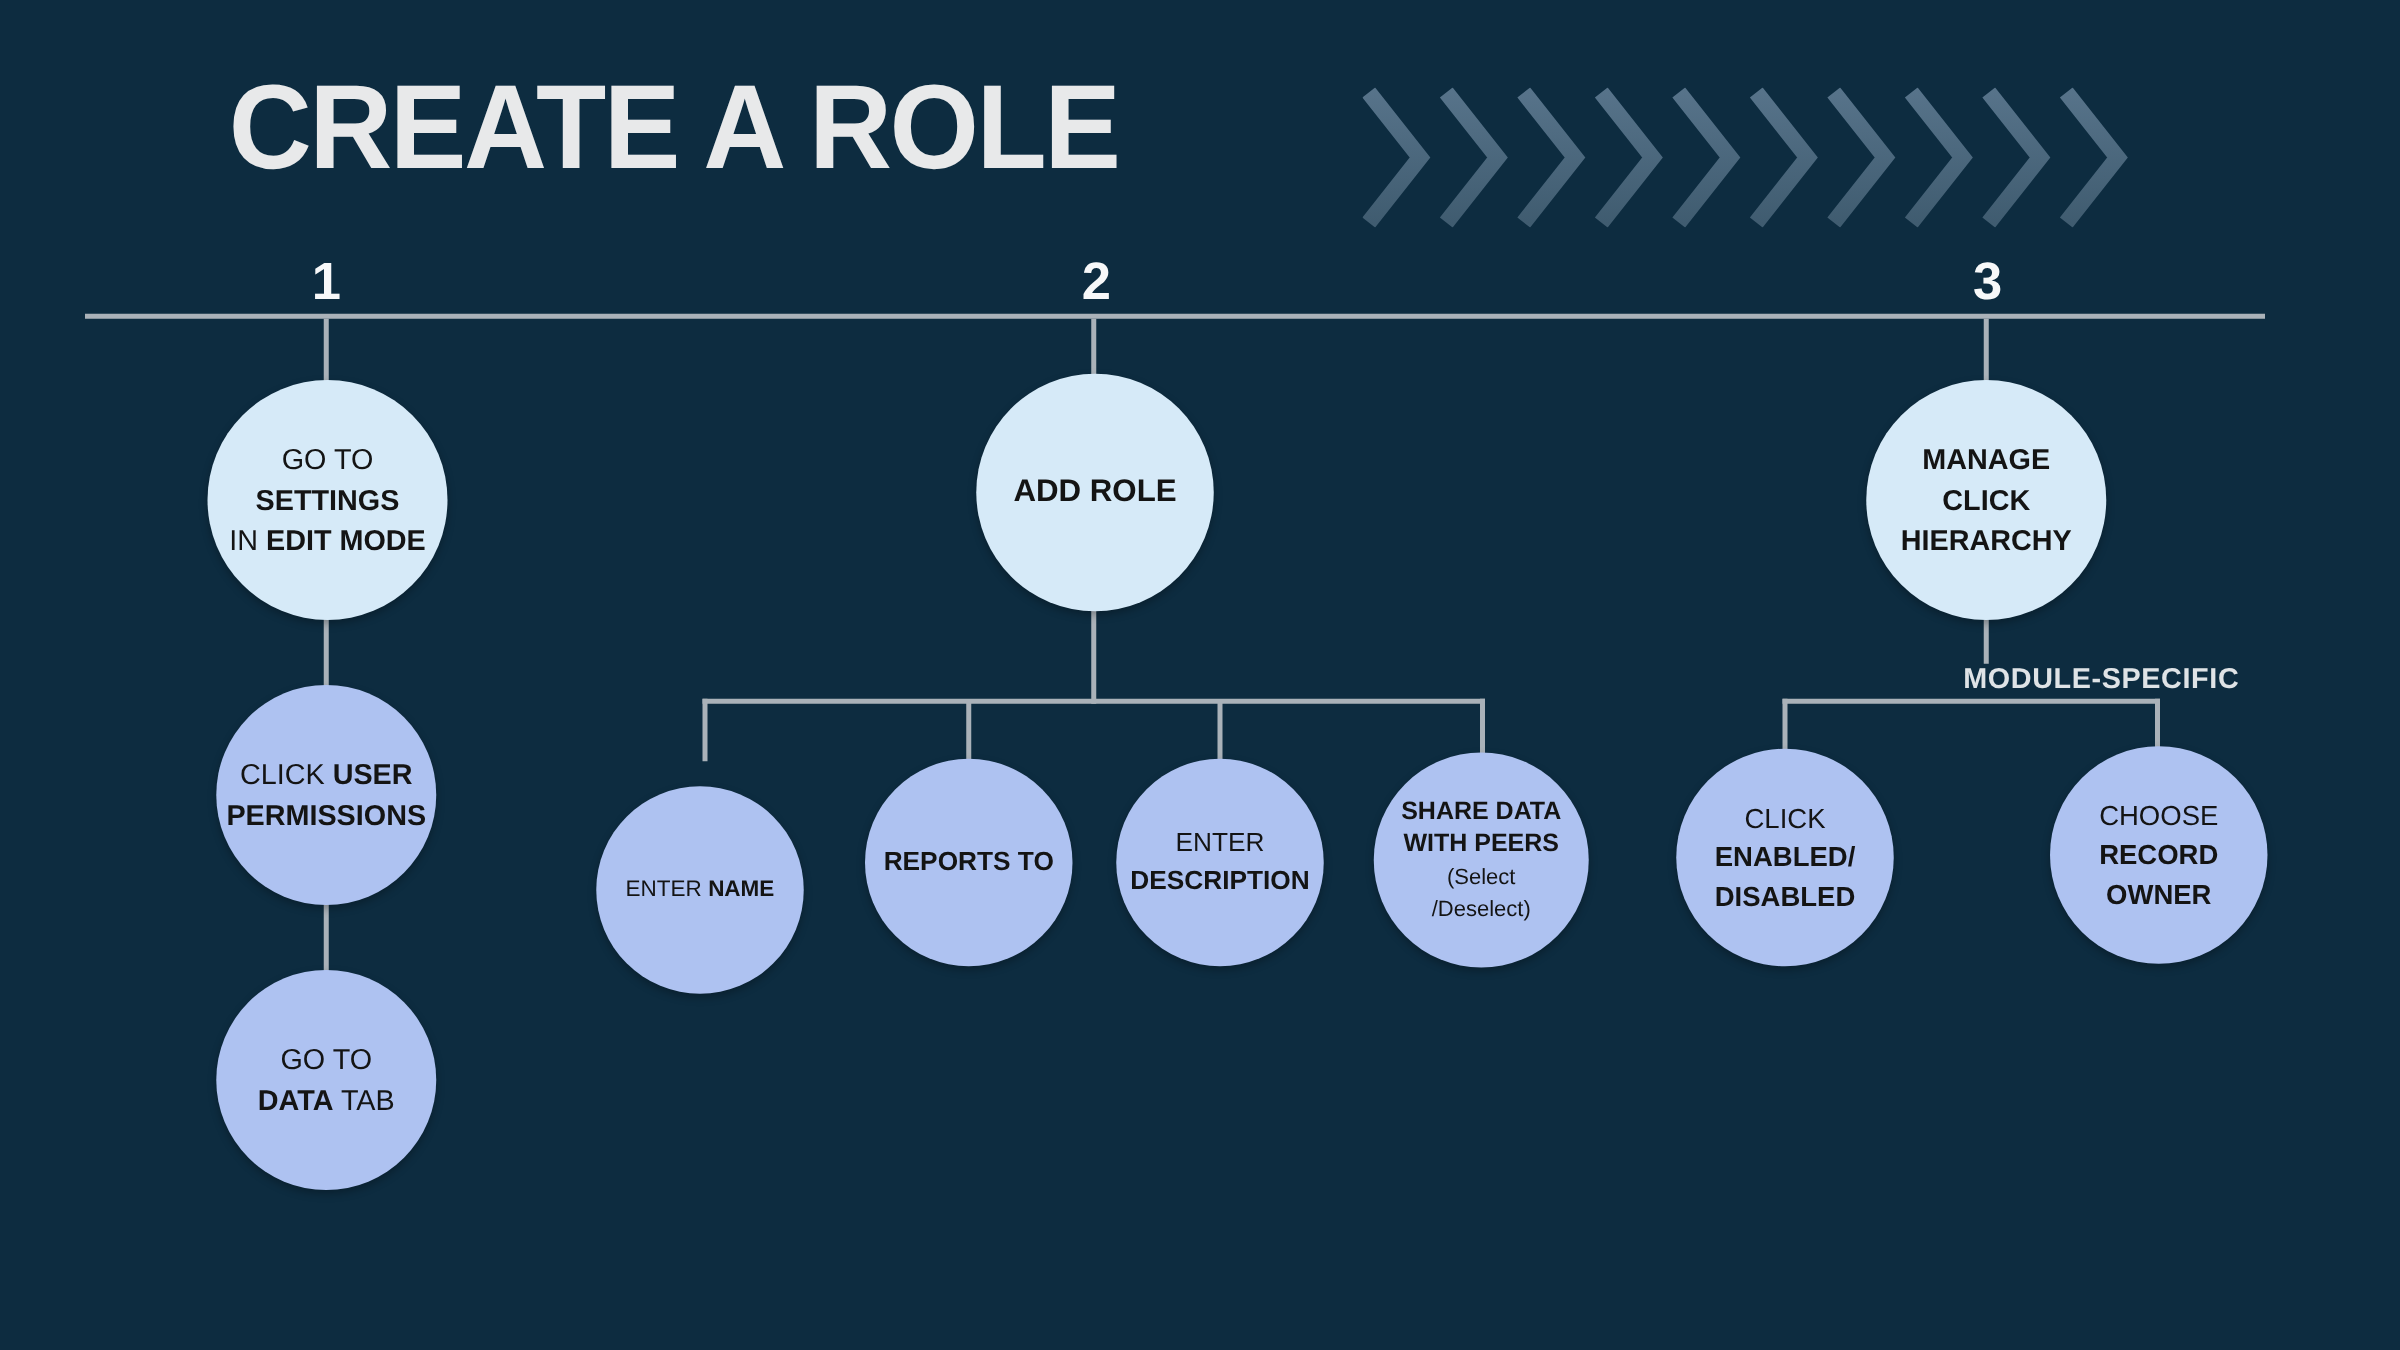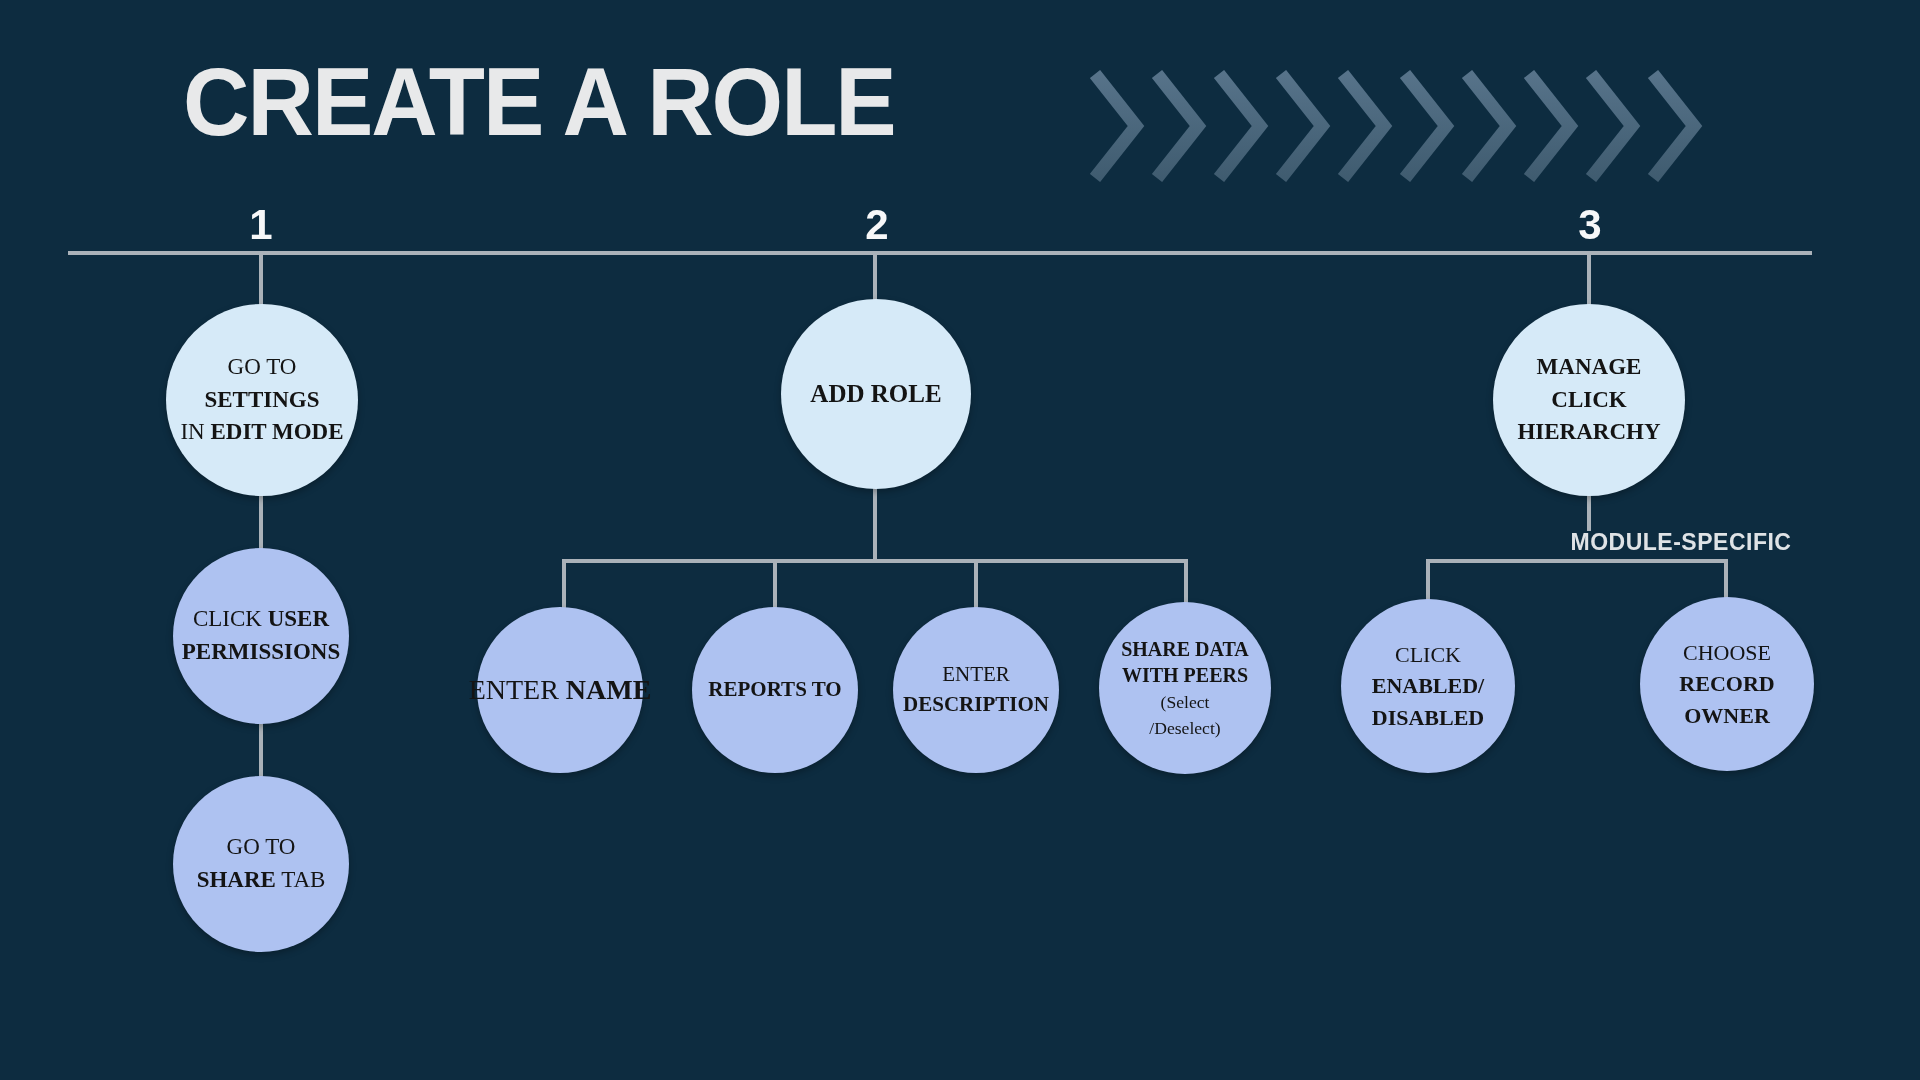--- a/index.html
+++ b/index.html
@@ -53,26 +53,26 @@
     position:absolute;border-radius:50%;
     display:flex;flex-direction:column;align-items:center;justify-content:center;
     text-align:center;color:var(--text-dark,#141414);
     font-size:23px;line-height:1.42;
     box-shadow:0 3px 7px rgba(0,0,0,.28);
   }
   .light{background:var(--circle-light,#d6eaf8);}
   .peri{background:var(--circle-periwinkle,#aec2f1);}
   .bold{font-weight:700;}
   .small{font-size:.88em;}
-  .line{white-space:pre;font-family:Liberation Serif, serif;}
+  .line{white-space:pre;}
   .c-settings{left:166px;top:304px;width:192px;height:192px;}
   .c-permissions{left:173px;top:548px;width:176px;height:176px;}
   .c-rolestab{left:173px;top:776px;width:176px;height:176px;}
   .c-addrole{left:781px;top:299px;width:190px;height:190px;font-size:25px;}
-  .c-entername{left:477px;top:607px;width:166px;height:166px;font-size:28px;}
+  .c-entername{left:477px;top:629px;width:166px;height:166px;font-size:18px;}
   .c-reportsto{left:692px;top:607px;width:166px;height:166px;font-size:21px;}
   .c-enterdescription{left:893px;top:607px;width:166px;height:166px;font-size:21px;}
   .c-sharedata{left:1099px;top:602px;width:172px;height:172px;font-size:20px;line-height:1.3;}
   .c-manage{left:1493px;top:304px;width:192px;height:192px;justify-content:center;}
   .c-enabled{left:1341px;top:599px;width:174px;height:174px;font-size:22px;}
   .c-recordowner{left:1640px;top:597px;width:174px;height:174px;font-size:22px;}
   .module-label{
     position:absolute;left:1681px;top:529px;
     transform:translateX(-50%);
     font-size:23px;font-weight:700;letter-spacing:.5px;
@@ -136,21 +136,21 @@
       <div class="line"><span>GO TO</span></div>
       <div class="line"><span class="bold">SETTINGS</span></div>
       <div class="line"><span>IN </span><span class="bold">EDIT MODE</span></div>
     </div>
   <div class="circle peri c-permissions">
       <div class="line"><span>CLICK </span><span class="bold">USER</span></div>
       <div class="line"><span class="bold">PERMISSIONS</span></div>
     </div>
   <div class="circle peri c-rolestab">
       <div class="line"><span>GO TO</span></div>
-      <div class="line"><span class="bold">SHARE</span><span> TAB</span></div>
+      <div class="line"><span class="bold">DATA</span><span> TAB</span></div>
     </div>
 
   <div class="circle light c-addrole">
       <div class="line"><span class="bold">ADD ROLE</span></div>
     </div>
   <div class="circle peri c-entername">
       <div class="line"><span>ENTER </span><span class="bold">NAME</span></div>
     </div>
   <div class="circle peri c-reportsto">
       <div class="line"><span class="bold">REPORTS TO</span></div>

